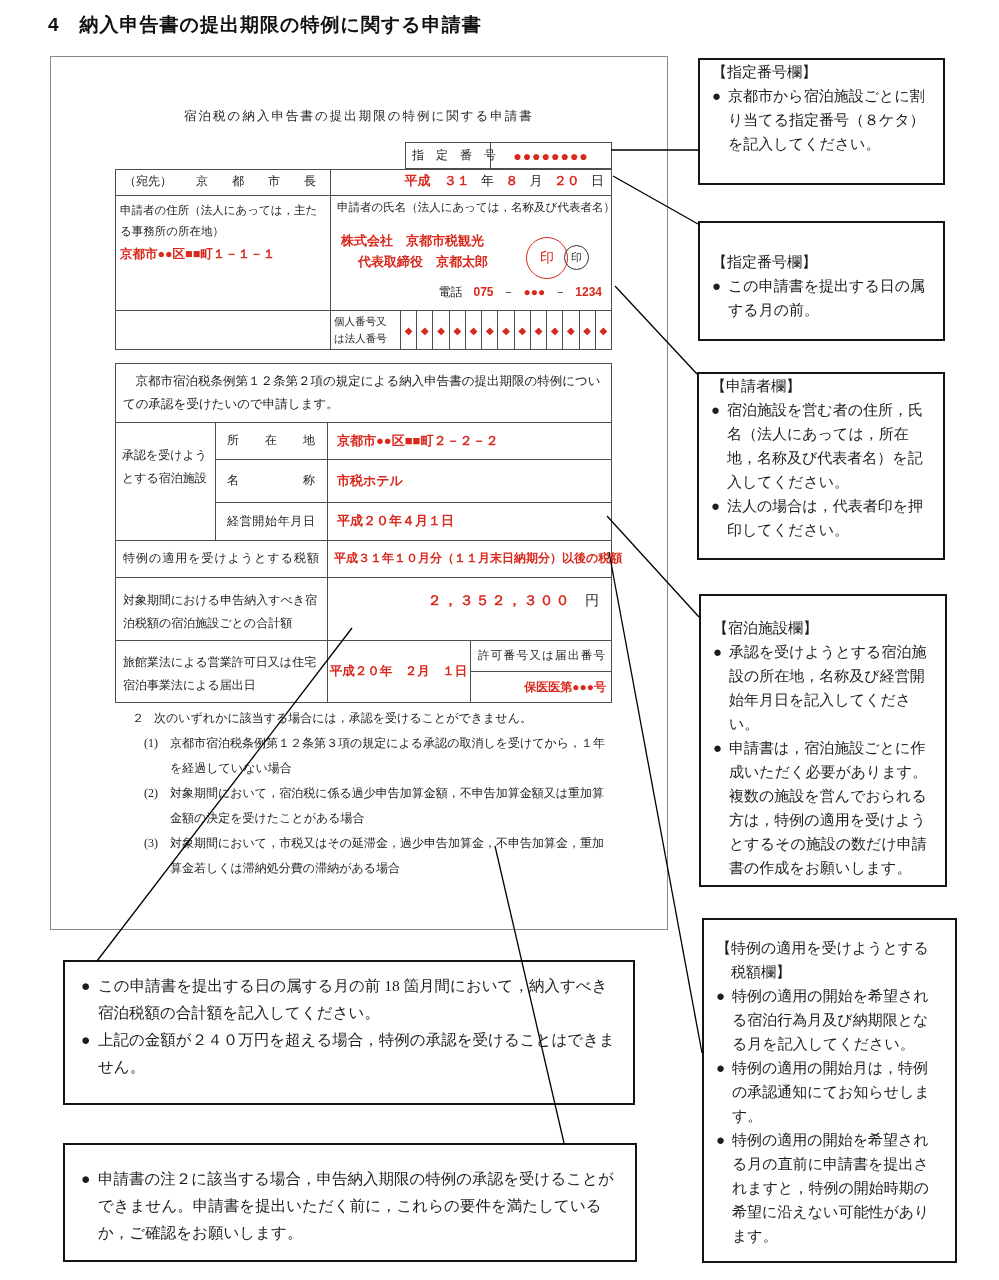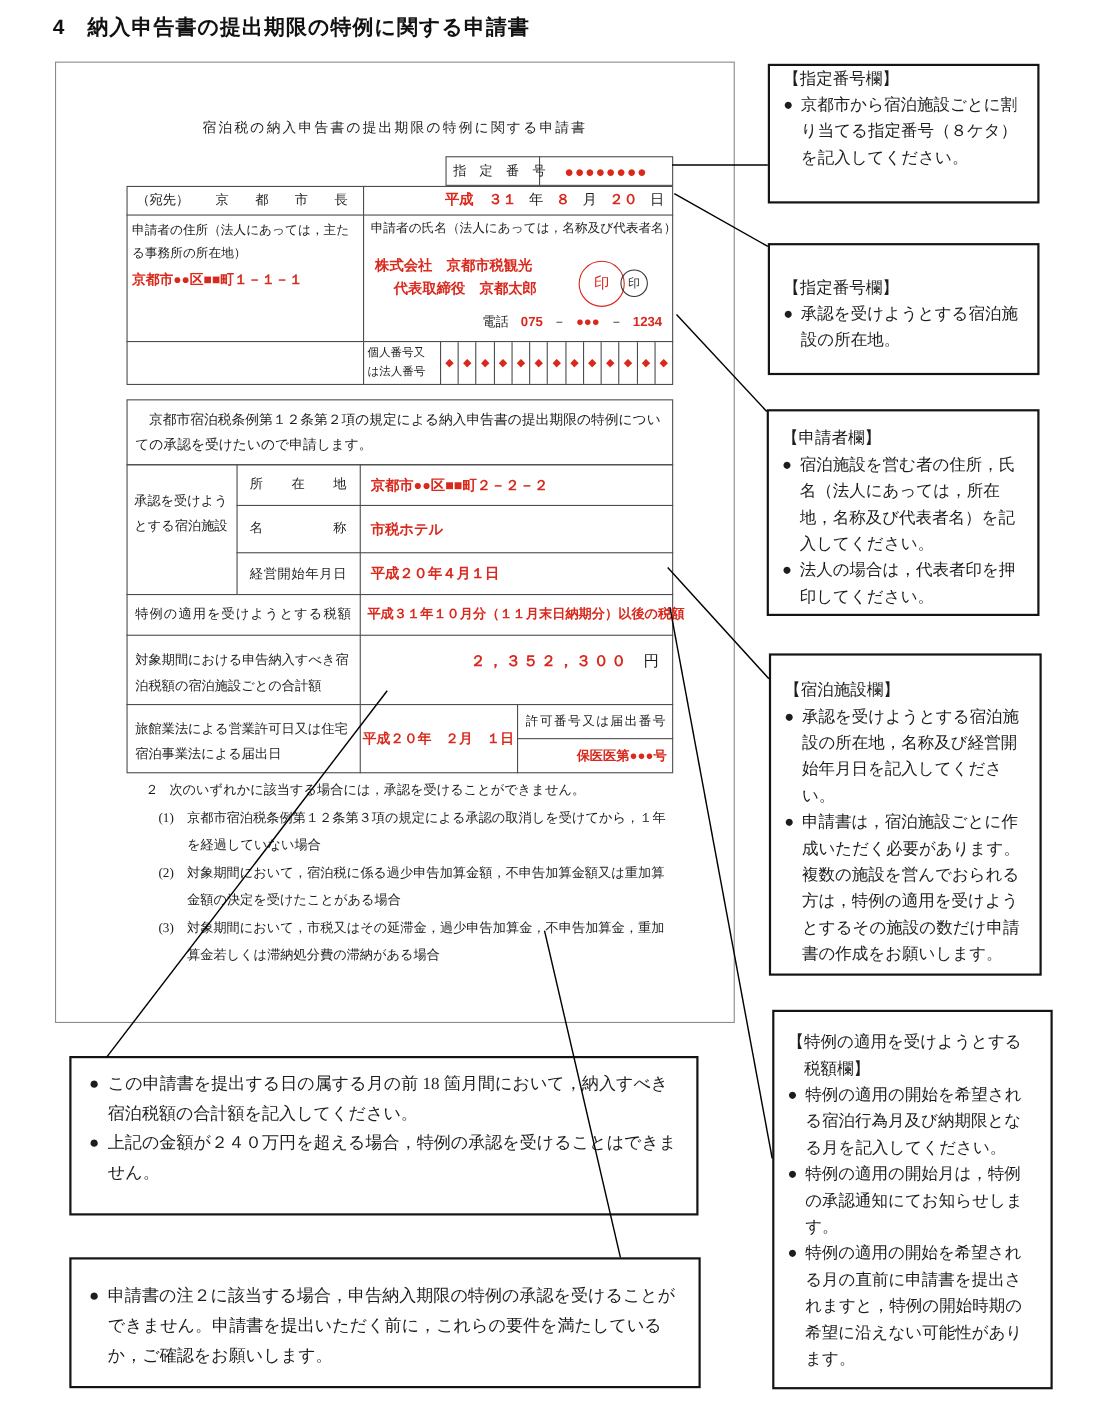--- a/index.html
+++ b/index.html
@@ -185,27 +185,27 @@
       <span class="bt">京都市から宿泊施設ごとに割り当てる指定番号（８ケタ）を記入してください。</span>
     </div>
   </div>
 </div>
 
 <div class="callout" style="left:698px;top:221px;width:247px;height:120px;">
   <div class="co-inner" style="padding-top:27px;">
     <div class="co-head">【指定番号欄】</div>
     <div class="bullet-row">
       <span class="bm">●</span>
-      <span class="bt">承認を受けようとする宿泊施設の所在地。</span>
+      <span class="bt">この申請書を提出する日の属する月の前。</span>
     </div>
   </div>
 </div>
 
 <div class="callout" style="left:697px;top:372px;width:248px;height:188px;">
-  <div class="co-inner" style="padding-top:13px;font-family:Liberation Serif, serif;">
+  <div class="co-inner" style="font-family:Liberation Serif, serif;">
     <div class="co-head">【申請者欄】</div>
     <div class="bullet-row">
       <span class="bm">●</span>
       <span class="bt">宿泊施設を営む者の住所，氏名（法人にあっては，所在地，名称及び代表者名）を記入してください。</span>
     </div>
     <div class="bullet-row">
       <span class="bm">●</span>
       <span class="bt">法人の場合は，代表者印を押印してください。</span>
     </div>
   </div>

